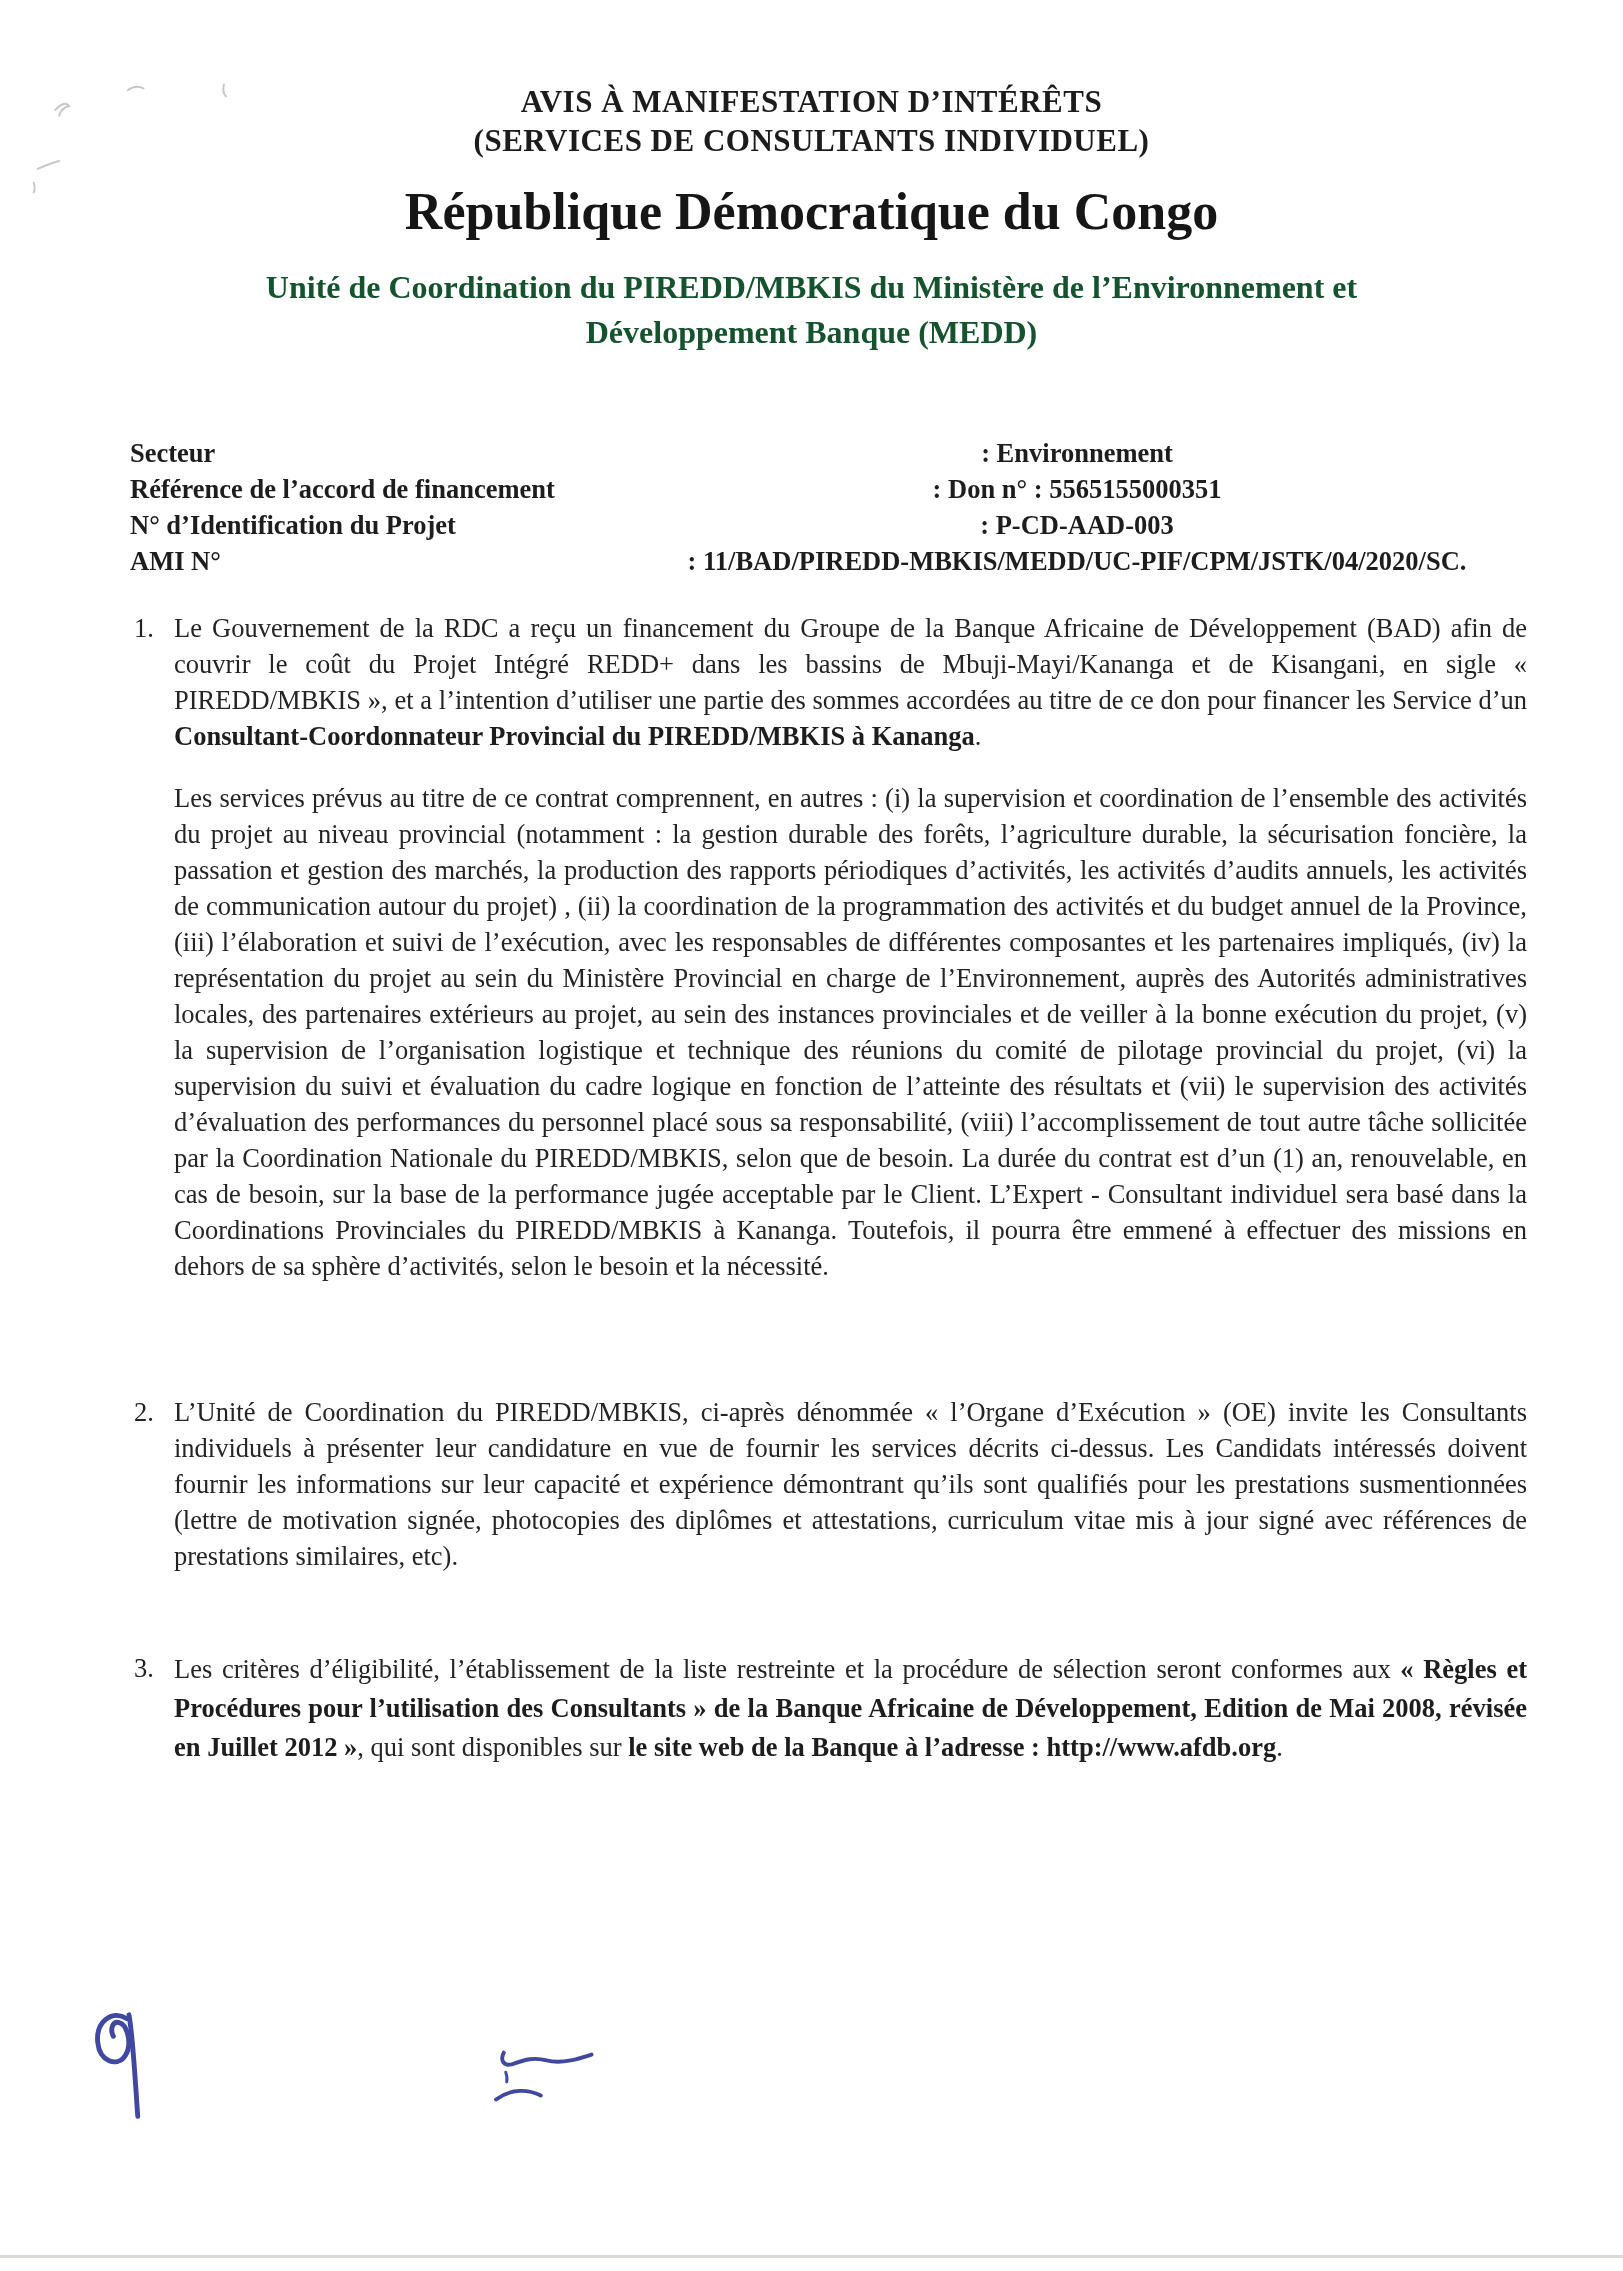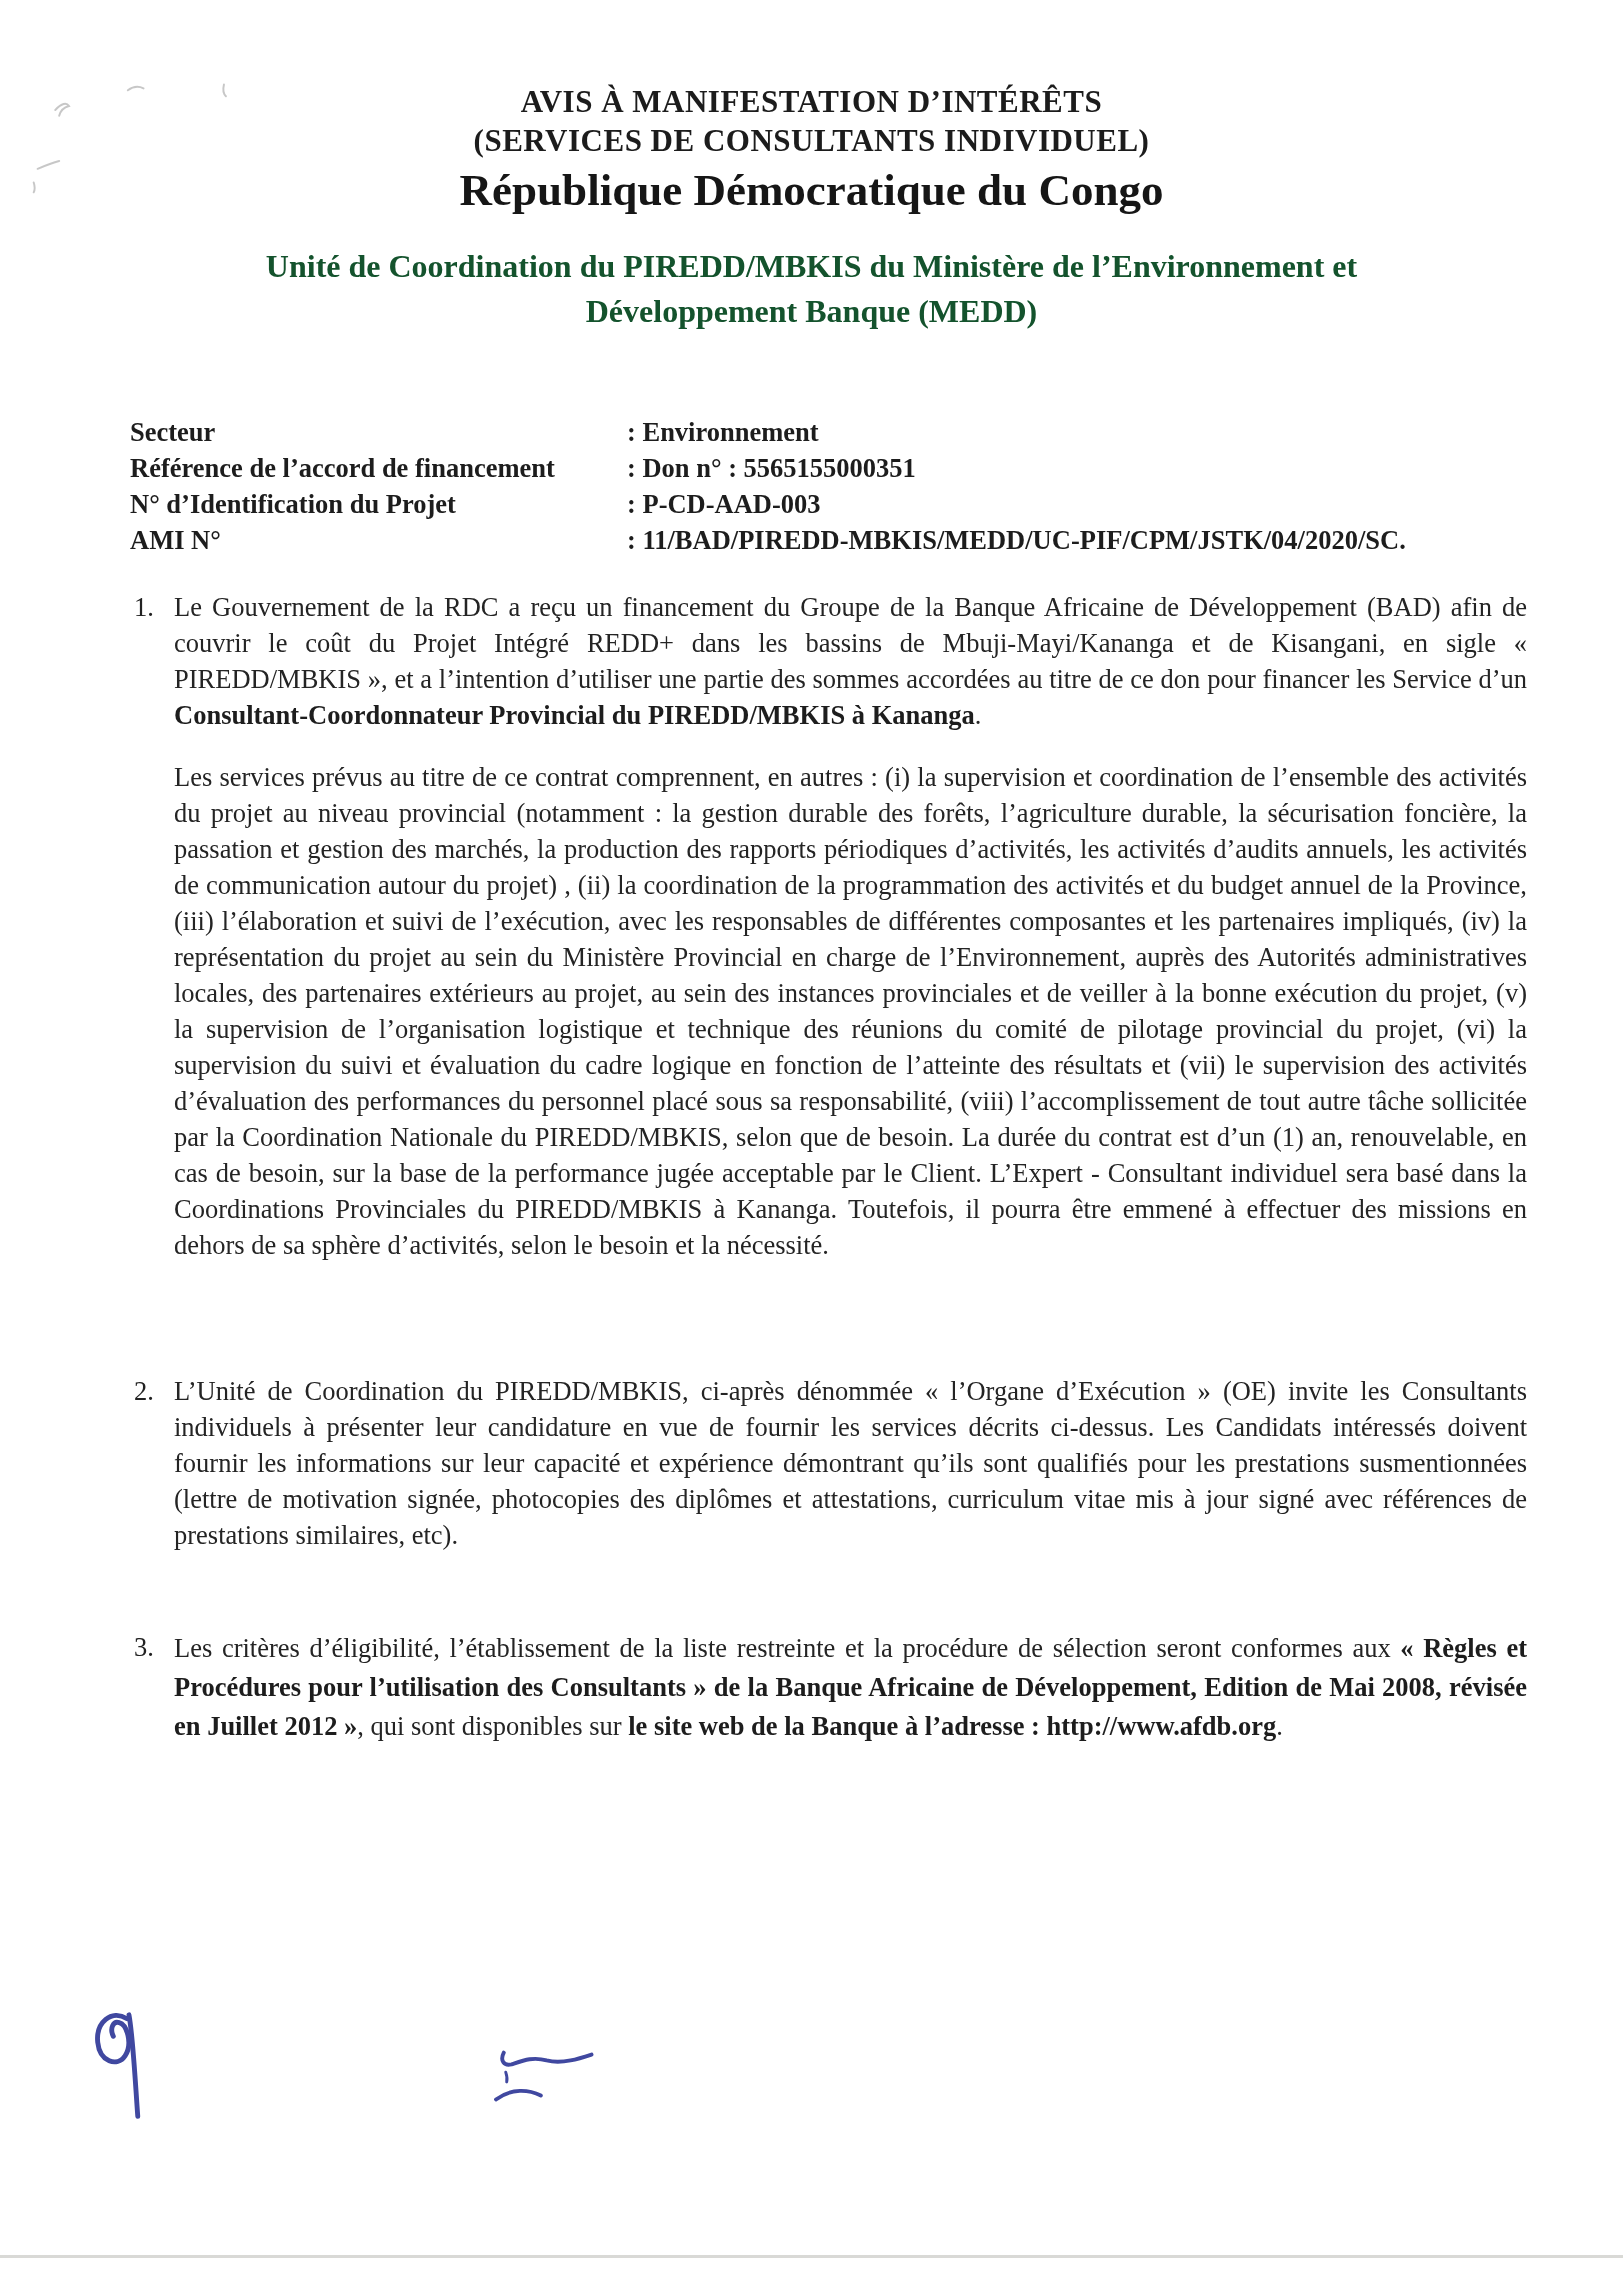--- a/index.html
+++ b/index.html
@@ -9,28 +9,28 @@
     font-family:"Liberation Serif","DejaVu Serif",serif;
     color:#222222;
     position:relative;
     overflow:hidden;
   }
   .page{position:relative;width:1623px;height:2272px;background:#ffffff;}
 
   
   .header{padding-top:82px;text-align:center;}
   .h-small{font-weight:bold;font-size:31px;line-height:39px;color:#1c1c1c;letter-spacing:0.5px;}
-  .h-country{font-weight:bold;font-size:45px;line-height:53px;margin-top:4px;color:#161616;text-align:center;}
+  .h-country{font-weight:bold;font-size:52px;line-height:53px;margin-top:25px;color:#161616;text-align:center;}
   .h-org{font-weight:bold;font-size:32px;line-height:45px;margin-top:27.4px;color:#14532d;}
 
   
   .details{margin:80px 96px 13px 130px;}
   .drow{display:flex;font-weight:bold;font-size:26.5px;line-height:36px;color:#1d1d1d;}
   .dlabel{width:497px;flex:0 0 497px;}
-  .dvalue{flex:1;}
+  .dvalue{flex:1;text-align:center;}
 
   
   .bodytext{margin:31px 96px 0 134px;}
   .item{display:flex;align-items:flex-start;}
   .item + .item{margin-top:76px;}
   .item-2{margin-top:110px !important;}
   .num{flex:0 0 40px;font-size:26.5px;line-height:36px;color:#222;}
   .paras{flex:1;}
   .paras p{margin:0;font-size:26.5px;line-height:36px;text-align:justify;color:#242424;}
   .paras p + p{margin-top:26px;}

